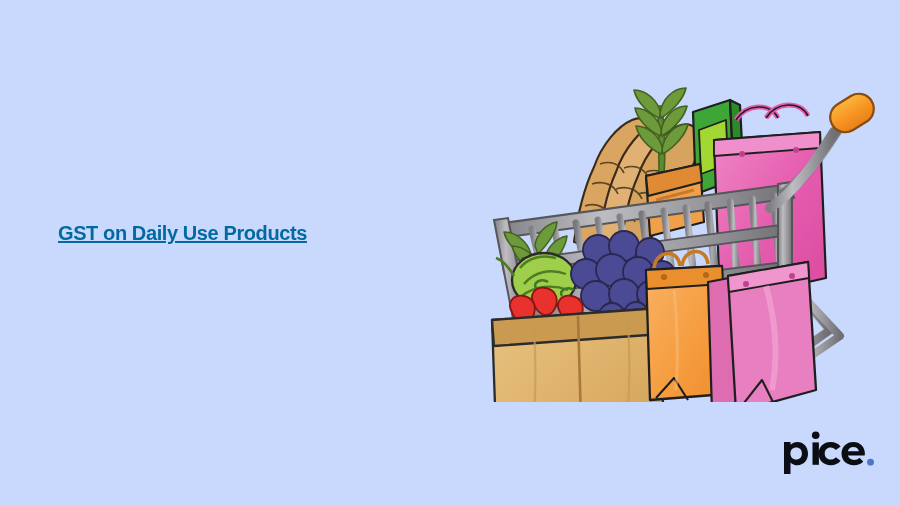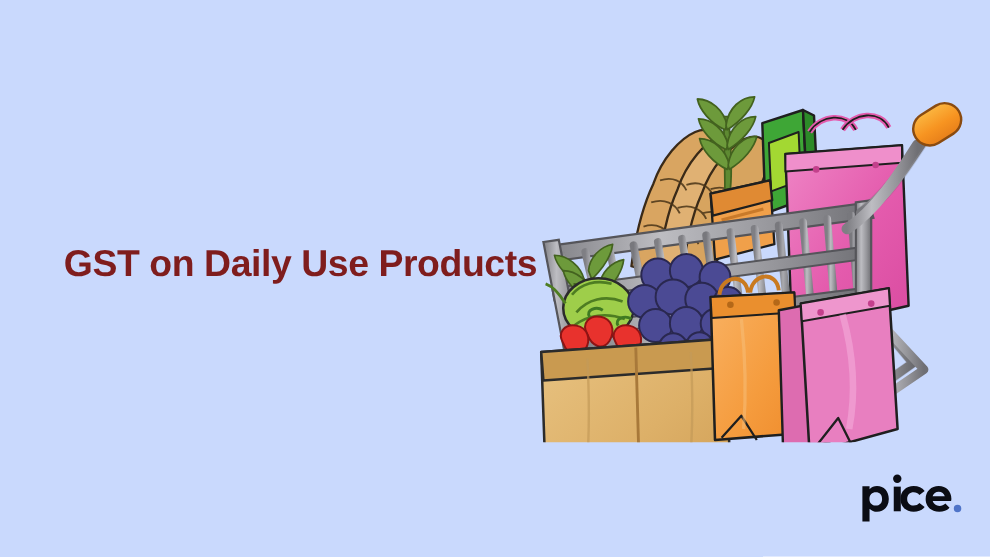--- a/index.html
+++ b/index.html
@@ -18,26 +18,27 @@
     width: 900px;
     height: 506px;
     background: #c9d9fd;
     overflow: hidden;
   }
   .headline {
     position: absolute;
     left: 58px;
     top: 222px;
     font-family: "Liberation Sans", sans-serif;
-    font-size: 34px;
+    font-size: 20px;
     font-weight: bold;
     letter-spacing: -0.4px;
-    color: #7f1d1d;
+    color: #0369a1;
     white-space: nowrap;
     line-height: 1.1;
+    text-decoration: underline;
   }
   .illustration {
     position: absolute;
     left: 478px;
     top: 72px;
     width: 420px;
     height: 330px;
   }
   .illustration svg {
     display: block;

